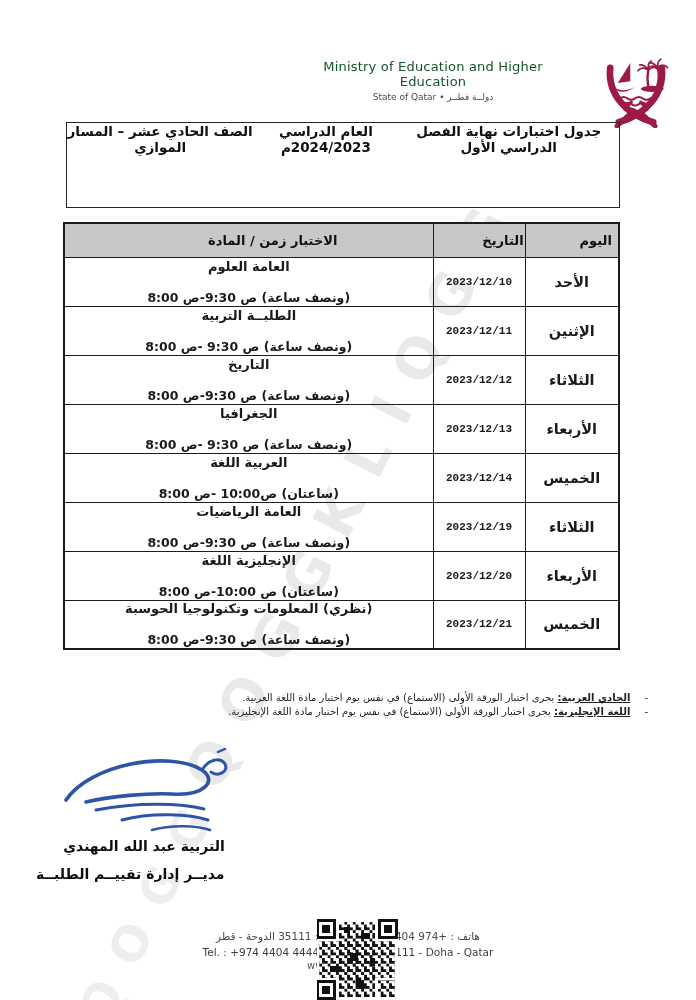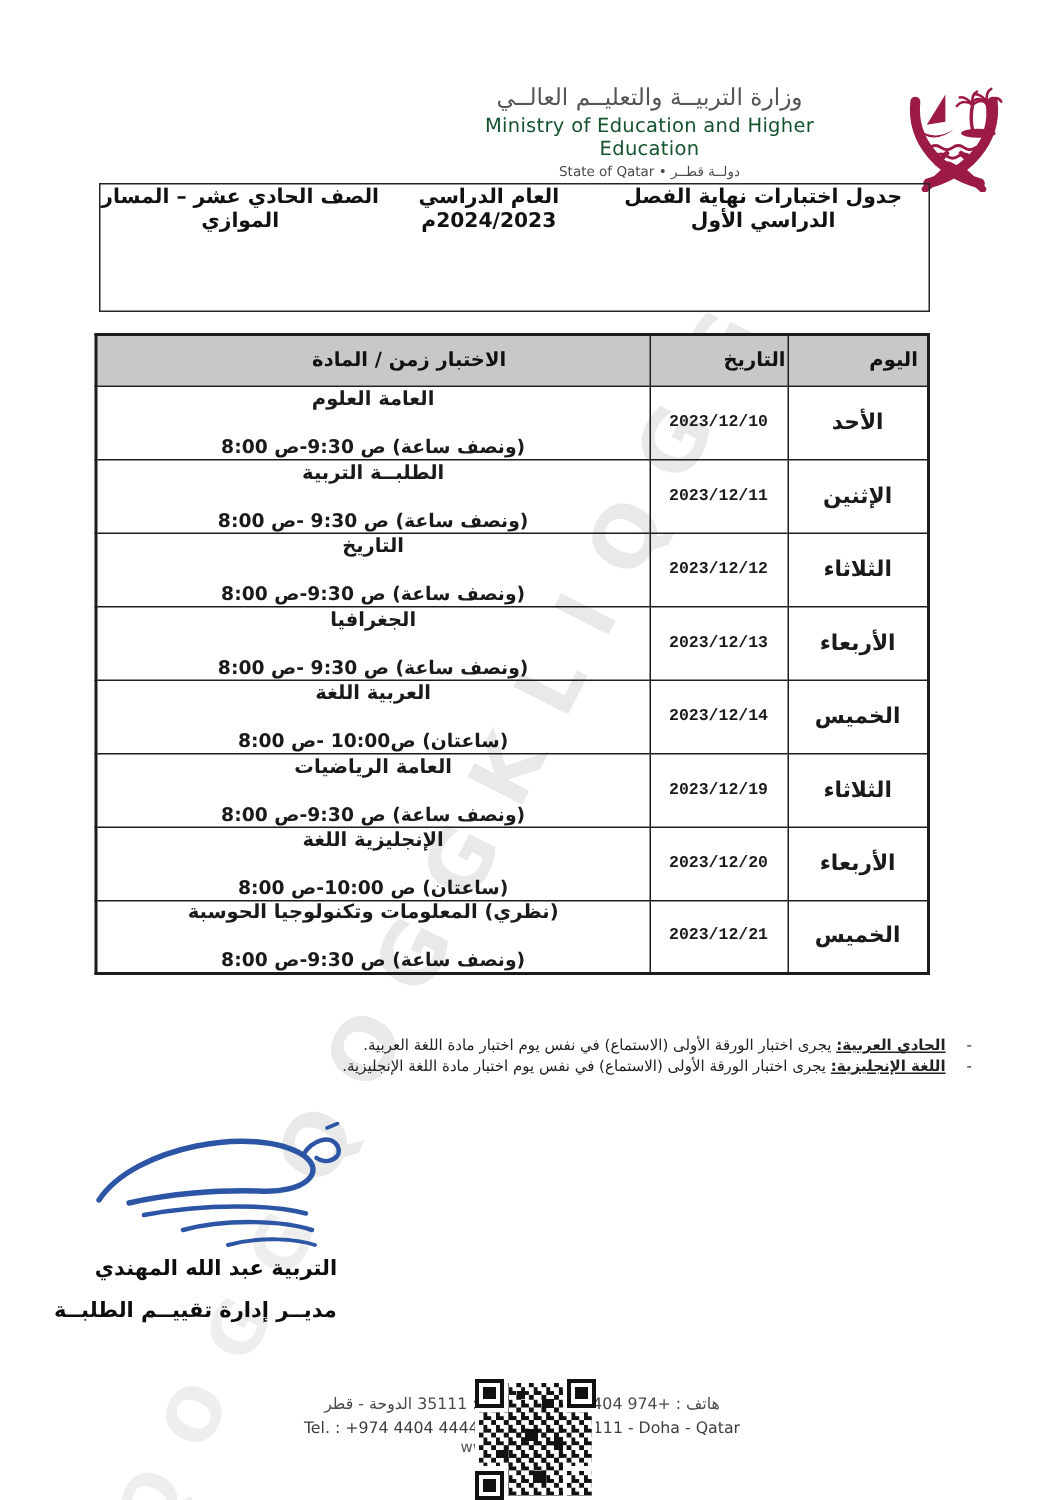--- a/index.html
+++ b/index.html
@@ -76,21 +76,20 @@
 <body>
 
 <div class="page">
 
   <div class="wm">QOGGKLIQGG</div>
   <div class="wm wm2">QOGG</div>
 
   <div class="layer">
 
     <div class="ministry-block">
-      <div class="ministry-ar">وزارة التربيــة والتعليــم العالــي</div>
       <div class="ministry-en">Ministry of Education and Higher Education</div>
       <div class="state-line">State of Qatar • دولــة قطــر</div>
     </div>
 
     <svg class="emblem" viewBox="0 0 100 90">
       <g fill="none" stroke="#9c1b44" stroke-linecap="round">
         <path d="M68 84 C 42 77, 20 56, 23 27" stroke-width="7"></path>
         <path d="M32 84 C 58 77, 80 56, 77 27" stroke-width="7"></path>
         <path d="M57 76 L70 88" stroke-width="5"></path>
         <path d="M43 76 L30 88" stroke-width="5"></path>

